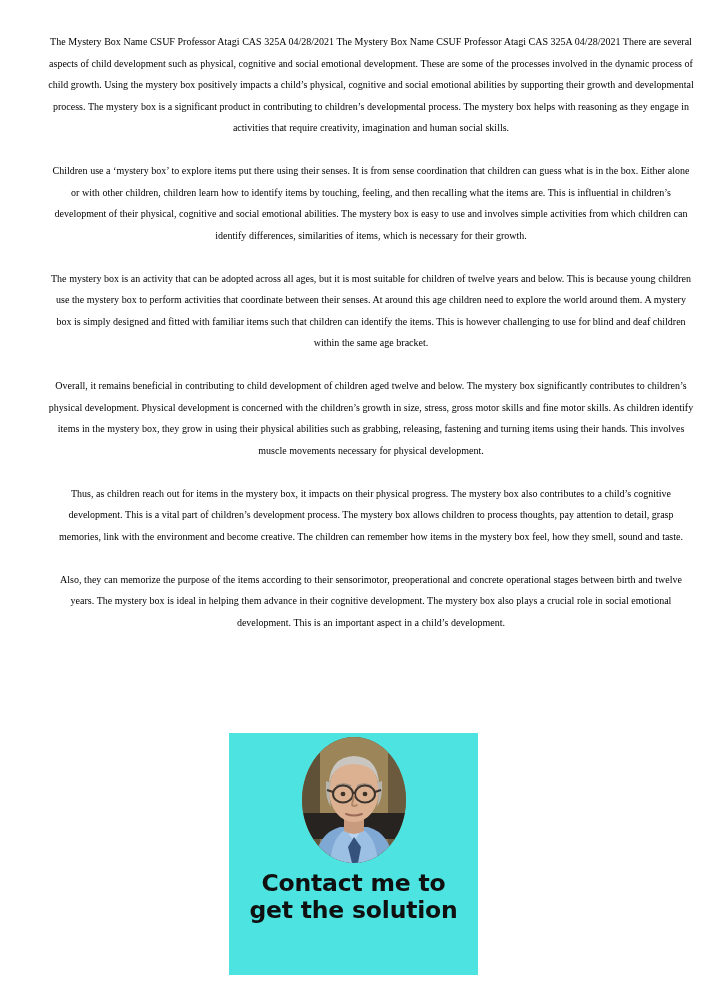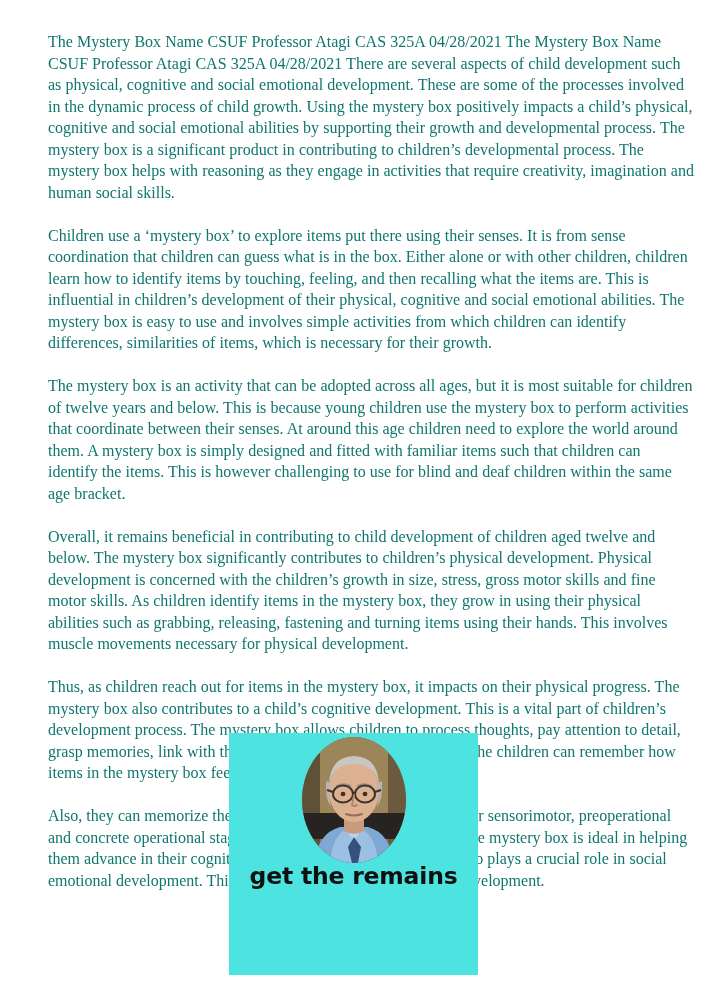--- a/index.html
+++ b/index.html
@@ -23,24 +23,24 @@
 
   #doc-body {
     position: absolute;
     left: 48px;
     top: 31px;
     width: 646px;
   }
 
   .para {
     margin: 0 0 21.5px 0;
-    font-size: 16px;
+    font-size: 10px;
     line-height: 21.5px;
-    color: #0f766e;
-    text-align: left;
+    color: #000000;
+    text-align: center;
     word-spacing: 0.1px;
   }
 
   
   #contact-overlay {
     position: absolute;
     left: 229px;
     top: 733px;
     width: 249px;
     height: 242px;
@@ -149,17 +149,18 @@
           <ellipse cx="41" cy="57" rx="2.4" ry="2.2" fill="#3c3226"></ellipse>
           <ellipse cx="63" cy="57" rx="2.4" ry="2.2" fill="#3c3226"></ellipse>
 
           <path d="M52 58 L50 68 Q52 70 55 68" stroke="#b08669" stroke-width="1.8" fill="none" stroke-linecap="round"></path>
 
           <path d="M44 77 Q52 80 60 77" stroke="#9c6c58" stroke-width="2" fill="none" stroke-linecap="round"></path>
         </g>
       </svg>
     </div>
 
-    <div id="contact-line-2" class="contact-line">get the remains</div>
+    <div id="contact-line-1" class="contact-line">Contact me to</div>
+    <div id="contact-line-2" class="contact-line">get the solution</div>
 
   </div>
 
 </div>
 
 </body></html>

